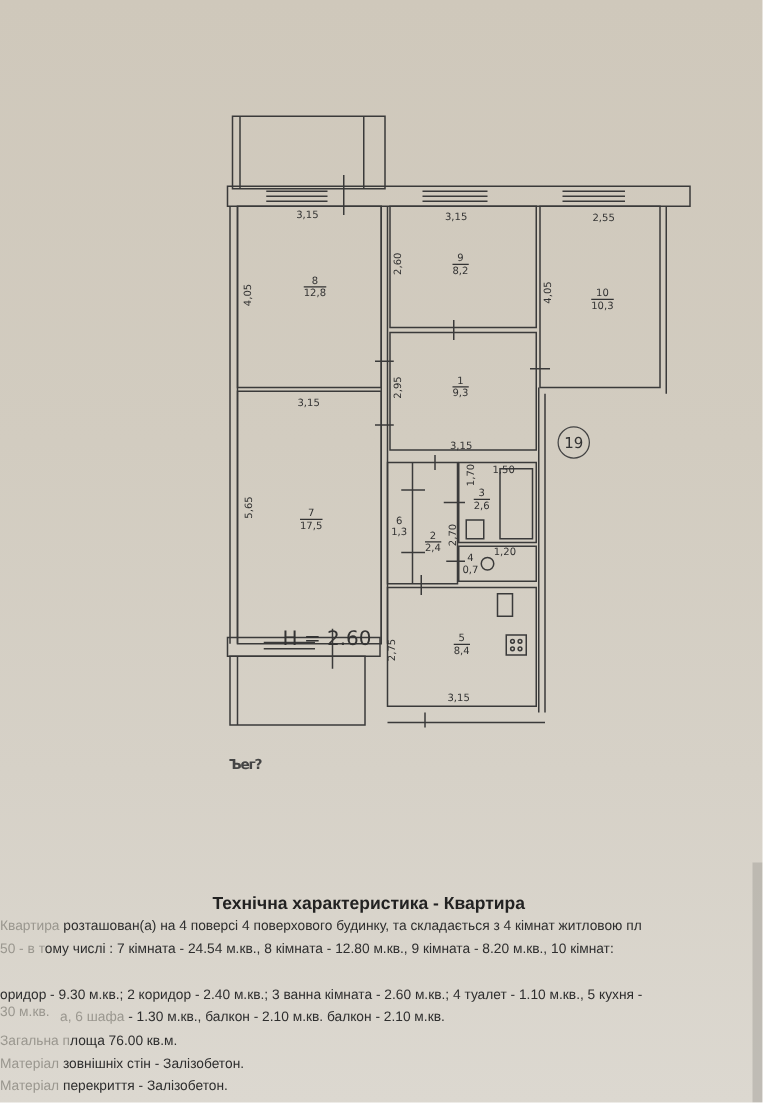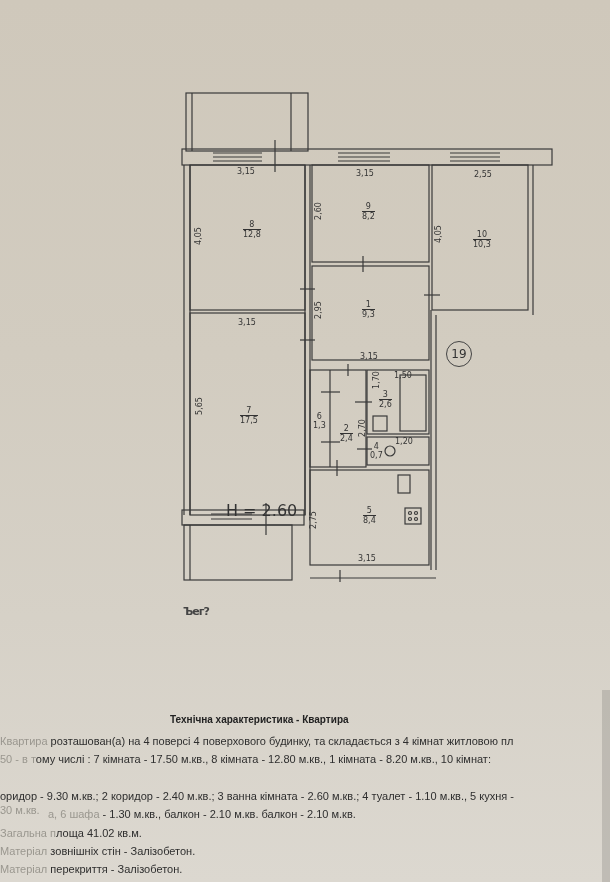--- a/index.html
+++ b/index.html
@@ -14,21 +14,21 @@
   .lbl { position:absolute; font-family:"DejaVu Sans", sans-serif; font-size:8px; color:#333; line-height:1; white-space:nowrap; }
   .vlbl { transform: rotate(-90deg); transform-origin: center; }
   .room { position:absolute; text-align:center; font-family:"DejaVu Sans", sans-serif; font-size:8px; color:#333; line-height:1.15; }
   .room .num { display:block; border-bottom:1px solid #333; padding:0 2px; }
   .room .area { display:block; }
   .badge19 { position:absolute; left:435px; top:341px; width:24px; height:24px; border:1.5px solid #444; border-radius:50%; font-size:12px; text-align:center; line-height:24px; color:#333; font-family:"DejaVu Sans", sans-serif;margin-left:11px; }
   .hlabel { position:absolute; left:190px; top:501px; font-family:"DejaVu Sans", sans-serif; font-size:16px; color:#333;margin-left:36px; }
   .stamp { position:absolute; left:183px; top:605px; font-family:"DejaVu Sans", sans-serif; font-size:11px; font-weight:bold; color:#444; letter-spacing:-1px; }
 
   .doc { position:absolute; left:0; top:706px; width:610px; }
-  .doc-title { position:absolute; left:170px; top:8px; font-size:10px; font-weight:bold; color:#222; white-space:nowrap; }
+  .doc-title { position:absolute; left:170px; top:8px; font-size:14px; font-weight:bold; color:#222; white-space:nowrap; }
   .doc-line { position:absolute; left:0; font-size:11px; color:#2e2e2e; white-space:nowrap; }
   .faded { color:#9a978f; }
   .edge { position:absolute; right:0; top:690px; width:8px; height:192px; background:#8d8a84; opacity:0.35; }
 </style>
 </head>
 <body>
 
 <div class="plan">
   <svg width="610" height="640" viewBox="0 0 610 640">
     <g fill="none" stroke="#3a3a3a" stroke-width="1.2">
@@ -169,22 +169,22 @@
     </div>
 
   <div class="badge19">19</div>
   <div class="hlabel">H = 2.60</div>
   <div class="stamp">Ъег?</div>
 </div>
 
 <div class="doc">
   <div class="doc-title">Технічна характеристика - Квартира</div>
   <div class="doc-line" style="top:29px;"><span class="faded">Квартира</span><span> розташован(а) на 4 поверсі 4 поверхового будинку, та складається з 4 кімнат житловою пл</span></div>
-  <div class="doc-line" style="top:47px;"><span class="faded">50 - в т</span><span>ому числі : 7 кімната - 17.50 м.кв., 8 кімната - 12.80 м.кв., 1 кімната - 8.20 м.кв., 10 кімнат:</span></div>
+  <div class="doc-line" style="top:47px;"><span class="faded">50 - в т</span><span>ому числі : 7 кімната - 24.54 м.кв., 8 кімната - 12.80 м.кв., 9 кімната - 8.20 м.кв., 10 кімнат:</span></div>
   <div class="doc-line" style="top:70px;margin-top:28px;"><span class="faded">30 м.кв.</span><span></span></div>
   <div class="doc-line" style="top:84px;"><span class="faded"></span><span>оридор - 9.30 м.кв.; 2 коридор - 2.40 м.кв.; 3 ванна кімната - 2.60 м.кв.; 4 туалет - 1.10 м.кв., 5 кухня -</span></div>
   <div class="doc-line" style="top:102px;padding-left:48px;"><span class="faded">а, 6 шафа</span><span> - 1.30 м.кв.,  балкон - 2.10 м.кв.   балкон - 2.10 м.кв.</span></div>
-  <div class="doc-line" style="top:121px;"><span class="faded">Загальна п</span><span>лоща 41.02 кв.м.</span></div>
+  <div class="doc-line" style="top:121px;"><span class="faded">Загальна п</span><span>лоща 76.00 кв.м.</span></div>
   <div class="doc-line" style="top:139px;"><span class="faded">Матеріал</span><span> зовнішніх стін - Залізобетон.</span></div>
   <div class="doc-line" style="top:157px;text-align:right;"><span class="faded">Матеріал</span><span> перекриття - Залізобетон.</span></div>
   <div class="doc-line" style="top:175px;"><span class="faded">Висота пр</span><span>иміщень - 2.60 м.</span></div>
 </div>
 <div class="edge"></div>
 
 </body></html>

